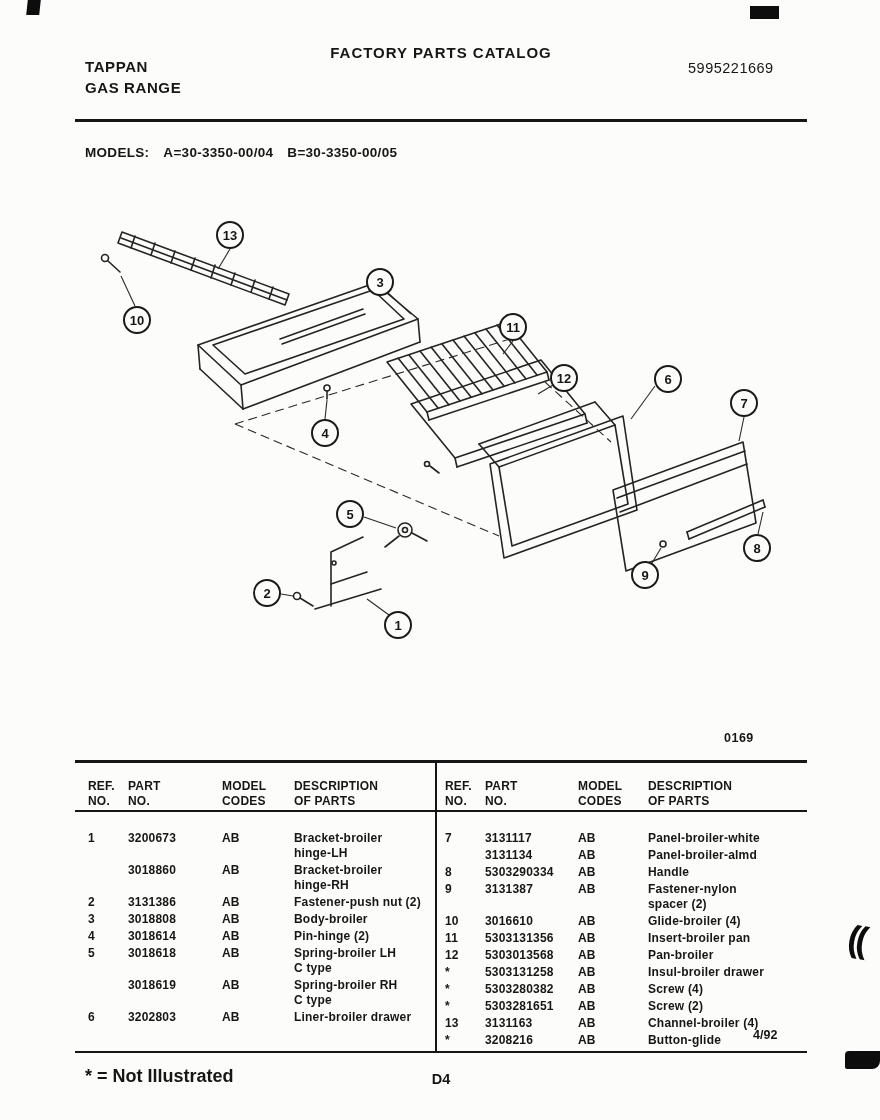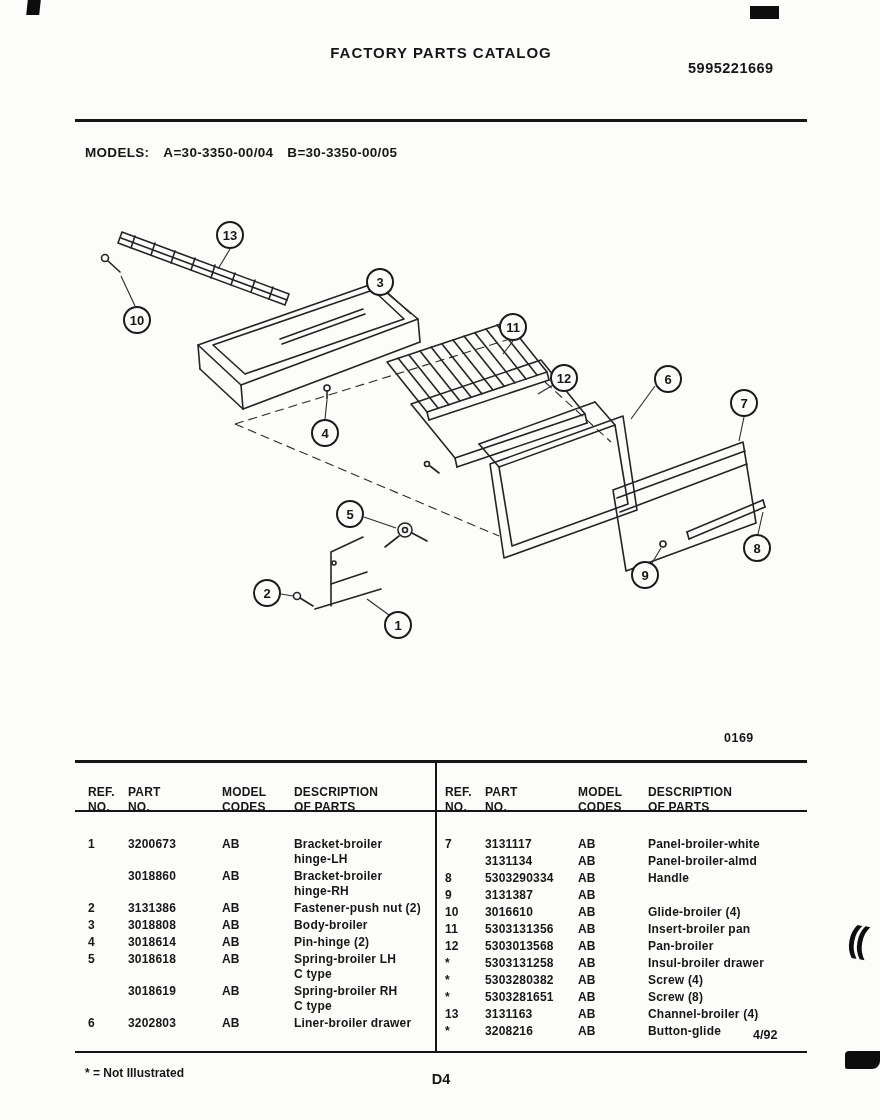--- a/index.html
+++ b/index.html
@@ -25,21 +25,21 @@
   .mark-parens {
     position:absolute; left:848px; top:918px;
     font-size:36px; font-weight:700; color:#0d0d0d;
     transform:rotate(10deg); letter-spacing:-4px;
     background:none;
   }
 
   
   .brand { position:absolute; left:85px; top:56px; font-size:15px; font-weight:700; letter-spacing:.6px; line-height:21px; }
   .doc-title { position:absolute; left:75px; top:44px; width:732px; text-align:center; font-size:15px; font-weight:700; letter-spacing:1px; }
-  .catalog-no { position:absolute; left:688px; top:60px; font-size:14.5px; font-weight:700; letter-spacing:.5px; }
+  .catalog-no { position:absolute; left:688px; top:60px; font-size:14.5px; font-weight:400; letter-spacing:.5px; }
   .header-rule { position:absolute; left:75px; top:119px; width:732px; height:3px; background:#161616; }
 
   .models { position:absolute; left:85px; top:145px; font-size:13.5px; font-weight:700; letter-spacing:.3px; display:flex;text-align:right; }
   .models span { margin-right:14px; }
   .models .model-b { }
 
   
   .diagram { position:absolute; left:75px; top:192px; width:740px; height:560px; }
   .diagram svg { position:absolute; left:0; top:0; }
   .callout {
@@ -51,51 +51,55 @@
   }
   .page-code { position:absolute; left:724px; top:731px; font-size:12.5px; font-weight:700; letter-spacing:.5px; }
 
   
   .parts-table { position:absolute; left:75px; top:760px; width:732px; height:293px; }
   .rule-top { position:absolute; left:0; top:0; width:732px; height:3px; background:#161616; }
   .rule-head { position:absolute; left:0; top:50px; width:732px; height:2px; background:#161616; }
   .rule-bottom { position:absolute; left:0; bottom:0; width:732px; height:2px; background:#161616; }
   .divider { position:absolute; left:360px; top:3px; width:2px; height:288px; background:#161616; }
 
-  .half { position:absolute; top:16px; }
+  .half { position:absolute; top:10px; }
   .half-left  { left:0; width:360px; padding-left:13px; }
   .half-right { left:362px; width:370px; padding-left:8px; }
 
   .thead, .trow { display:grid; }
   .half-left  .thead, .half-left  .trow { grid-template-columns:40px 94px 72px auto; }
   .half-right .thead, .half-right .trow { grid-template-columns:40px 93px 70px auto; }
 
   .thead { padding-top:9px; padding-bottom:9px; }
   .th { font-size:12px; font-weight:700; line-height:15px; letter-spacing:.2px; }
 
   .rows { padding-top:13px; }
   .trow { margin-bottom:2px; }
   .cell { font-size:12px; font-weight:700; line-height:15px; letter-spacing:.2px; }
   .cell-desc { white-space:pre-line; padding-right:4px; }
 
   
-  .foot-note { position:absolute; left:85px; top:1066px; font-size:12px; font-weight:700; }
+  .foot-note { position:absolute; left:85px; top:1066px; font-size:18px; font-weight:700; }
   .foot-page { position:absolute; left:75px; top:1071px; width:732px; text-align:center; font-size:14.5px; font-weight:700; }
   .foot-date { position:absolute; left:753px; top:1028px; font-size:12.5px; font-weight:700; }
 </style>
 </head>
 <body>
 
 <div class="page">
 
   <div class="mark mark-tl"></div>
   <div class="mark mark-tr"></div>
   <div class="mark-parens">((</div>
   <div class="mark mark-br"></div>
 
+  <div class="brand">
+    <div>TAPPAN</div>
+    <div>GAS RANGE</div>
+  </div>
   <div class="doc-title">FACTORY PARTS CATALOG</div>
   <div class="catalog-no">5995221669</div>
   <div class="header-rule"></div>
 
   <div class="models">
     <span>MODELS:</span>
     <span>A=30-3350-00/04</span>
     <span class="model-b">B=30-3350-00/05</span>
   </div>
 
@@ -360,20 +364,22 @@
     <div class="cell cell-ref">8</div>
     <div class="cell cell-part">5303290334</div>
     <div class="cell cell-code">AB</div>
     <div class="cell cell-desc">Handle</div>
   </div>
 
   <div class="trow">
     <div class="cell cell-ref">9</div>
     <div class="cell cell-part">3131387</div>
     <div class="cell cell-code">AB</div>
+    <div class="cell cell-desc">Fastener-nylon
+spacer (2)</div>
   </div>
 
   <div class="trow">
     <div class="cell cell-ref">10</div>
     <div class="cell cell-part">3016610</div>
     <div class="cell cell-code">AB</div>
     <div class="cell cell-desc">Glide-broiler (4)</div>
   </div>
 
   <div class="trow">
@@ -401,21 +407,21 @@
     <div class="cell cell-ref">*</div>
     <div class="cell cell-part">5303280382</div>
     <div class="cell cell-code">AB</div>
     <div class="cell cell-desc">Screw (4)</div>
   </div>
 
   <div class="trow">
     <div class="cell cell-ref">*</div>
     <div class="cell cell-part">5303281651</div>
     <div class="cell cell-code">AB</div>
-    <div class="cell cell-desc">Screw (8)</div>
+    <div class="cell cell-desc">Screw (2)</div>
   </div>
 
   <div class="trow">
     <div class="cell cell-ref">13</div>
     <div class="cell cell-part">3131163</div>
     <div class="cell cell-code">AB</div>
     <div class="cell cell-desc">Channel-broiler (4)</div>
   </div>
 
   <div class="trow">

